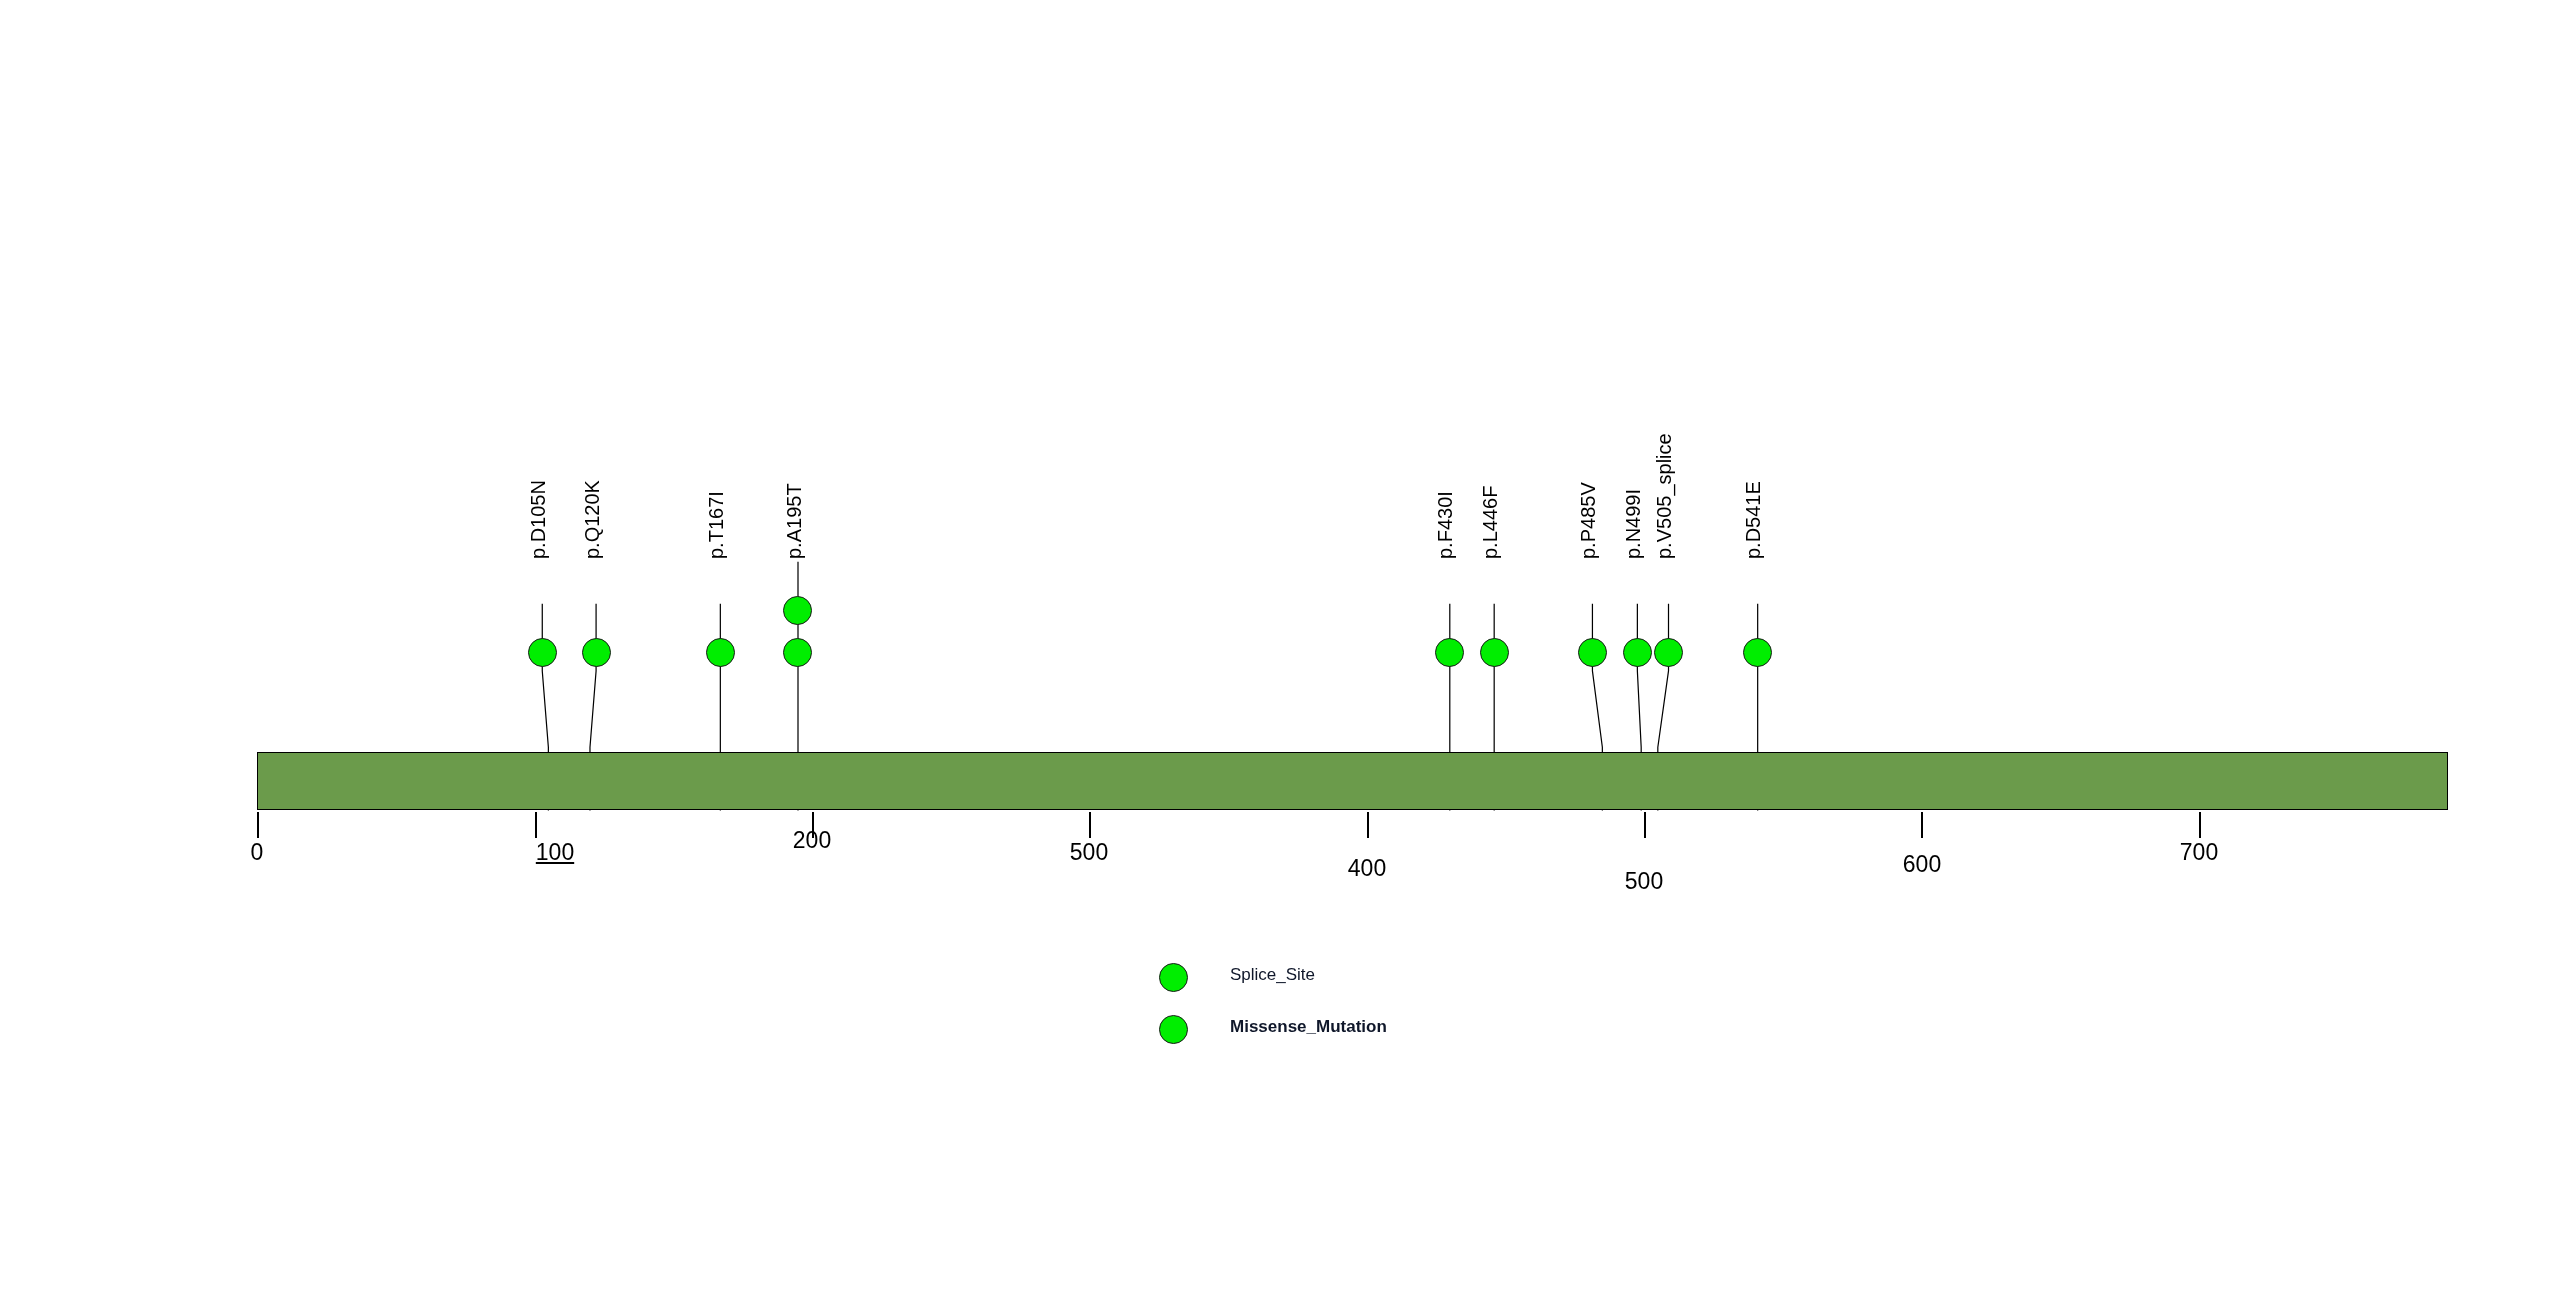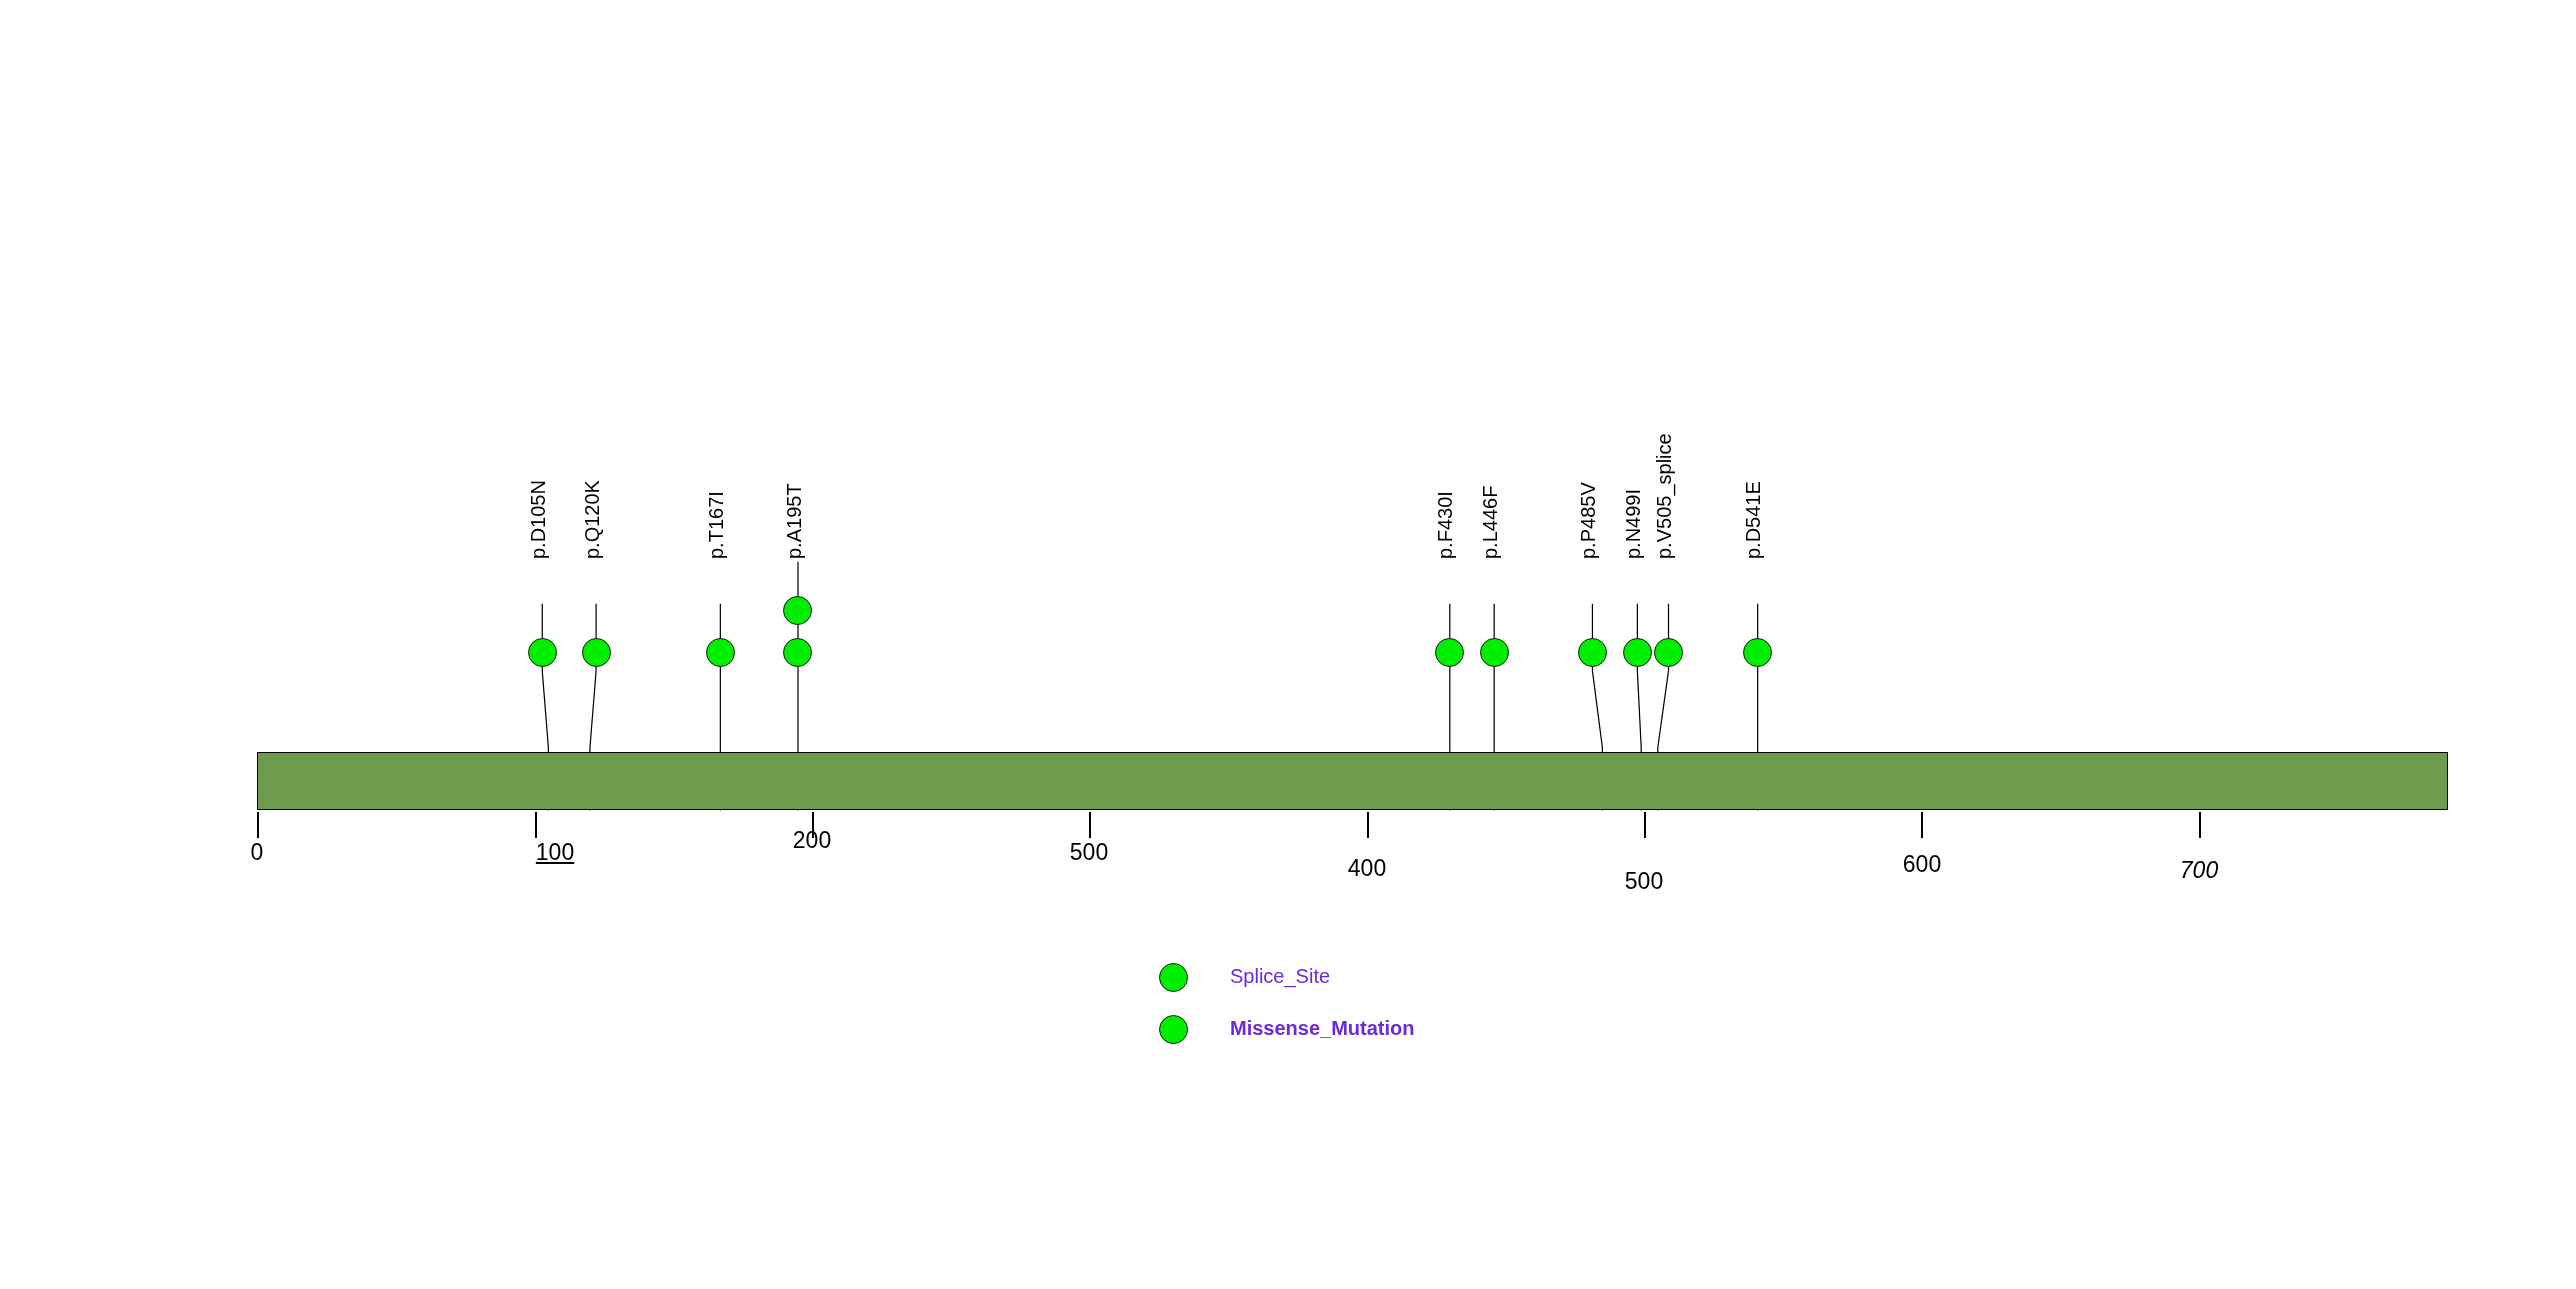--- a/index.html
+++ b/index.html
@@ -67,22 +67,22 @@
   
   .legend-dot {
     position: absolute;
     border-radius: 50%;
     box-sizing: border-box;
     border: 1.1px solid #1a1a1a;
   }
   .legend-label {
     position: absolute;
     font-family: "Liberation Sans", sans-serif;
-    font-size: 20px;
-    color: #6d28d9;
+    font-size: 17px;
+    color: #0f172a;
     white-space: nowrap;
   }
 </style>
 </head>
 <body>
 
 <div id="plot-root">
 
   <svg class="stem-layer" width="2576" height="1290" viewBox="0 0 3376 1690" aria-hidden="true">
       <path d="M 710.675 791 L 710.675 879 L 718.675 979 L 718.675 1062" stroke="#000000" stroke-width="1.6" fill="none"></path>
@@ -133,21 +133,21 @@
       <div class="axis-tick-label" style="left: 766px; top: 827px; width: 92px;">200</div>
       <div class="axis-tick" style="left: 1089px; top: 812px; height: 26px;"></div>
       <div class="axis-tick-label" style="left: 1043px; top: 839px; width: 92px;">500</div>
       <div class="axis-tick" style="left: 1367px; top: 812px; height: 26px;"></div>
       <div class="axis-tick-label" style="left: 1321px; top: 839px; width: 92px; margin-top: 16px;">400</div>
       <div class="axis-tick" style="left: 1644px; top: 812px; height: 26px;"></div>
       <div class="axis-tick-label" style="left: 1598px; top: 868px; width: 92px;">500</div>
       <div class="axis-tick" style="left: 1921px; top: 812px; height: 26px;"></div>
       <div class="axis-tick-label" style="left: 1876px; top: 839px; width: 92px; margin-top: 12px;">600</div>
       <div class="axis-tick" style="left: 2199px; top: 812px; height: 26px;"></div>
-      <div class="axis-tick-label" style="left: 2153px; top: 857px; width: 92px; font-style: italic;">700</div>
+      <div class="axis-tick-label" style="left: 2153px; top: 839px; width: 92px;">700</div>
     </div>
   <div id="legend-layer">
       <div class="legend-dot" style="left: 1159px; top: 963px; width: 29px; height: 29px; background: rgb(0, 238, 0); border-color: rgb(26, 26, 26);"></div>
       <div class="legend-label" style="left: 1230px; top: 965px;">Splice_Site</div>
       <div class="legend-dot" style="left: 1159px; top: 1015px; width: 29px; height: 29px; background: rgb(0, 238, 0); border-color: rgb(26, 26, 26);"></div>
       <div class="legend-label" style="left: 1230px; top: 1017px; font-weight: bold;">Missense_Mutation</div>
     </div>
 
 </div>
 

